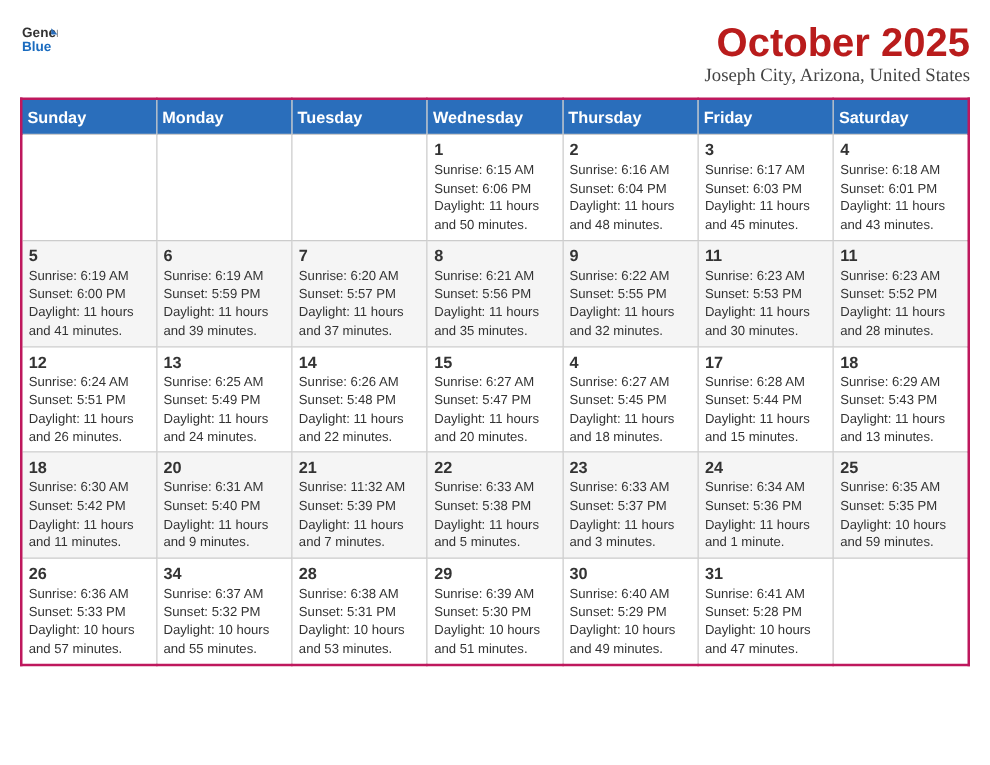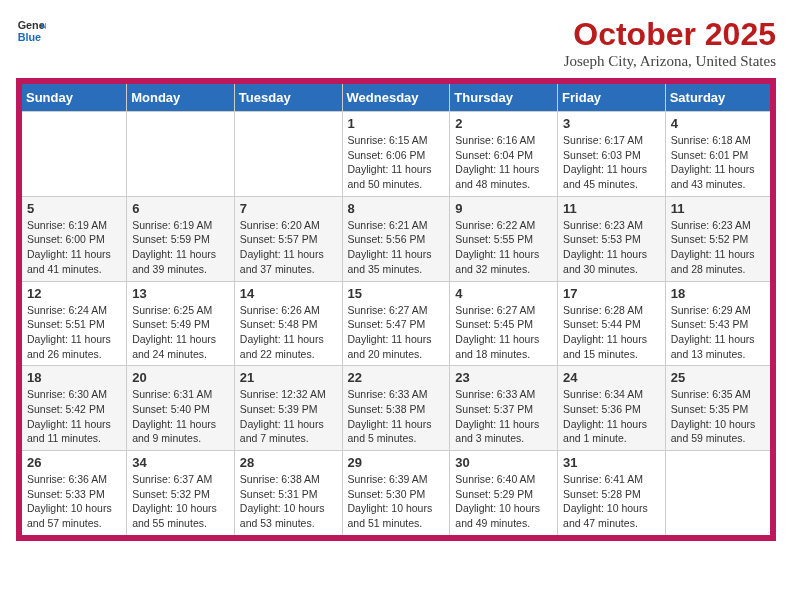--- a/index.html
+++ b/index.html
@@ -34,21 +34,21 @@
       color: #b91c1c;
     }
     .location-title {
       font-size: 15px;
       color: #444;
       font-family: Liberation Serif, serif;
     }
     .calendar {
       width: 100%;
       border-collapse: collapse;
-      border: 6px solid #be185d;
+      border: 2px solid #be185d;
     }
     .calendar th {
       background-color: #2a6ebb;
       color: #fff;
       font-size: 13px;
       font-weight: bold;
       padding: 6px 4px;
       text-align: left;
       border: 1px solid #ccc;
     }
@@ -256,21 +256,21 @@
         </td>
         <td>
           <span class="day-number">20</span>
           <div class="day-info">Sunrise: 6:31 AM
 Sunset: 5:40 PM
 Daylight: 11 hours
 and 9 minutes.</div>
         </td>
         <td>
           <span class="day-number">21</span>
-          <div class="day-info">Sunrise: 12:32 AM
+          <div class="day-info">Sunrise: 11:32 AM
 Sunset: 5:39 PM
 Daylight: 11 hours
 and 7 minutes.</div>
         </td>
         <td>
           <span class="day-number">22</span>
           <div class="day-info">Sunrise: 6:33 AM
 Sunset: 5:38 PM
 Daylight: 11 hours
 and 5 minutes.</div>

